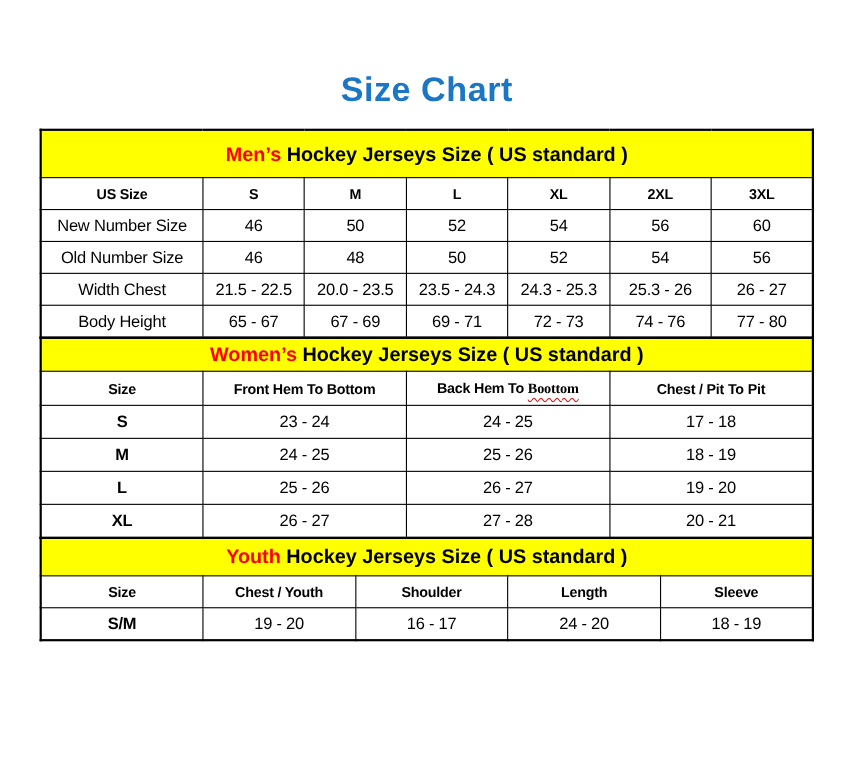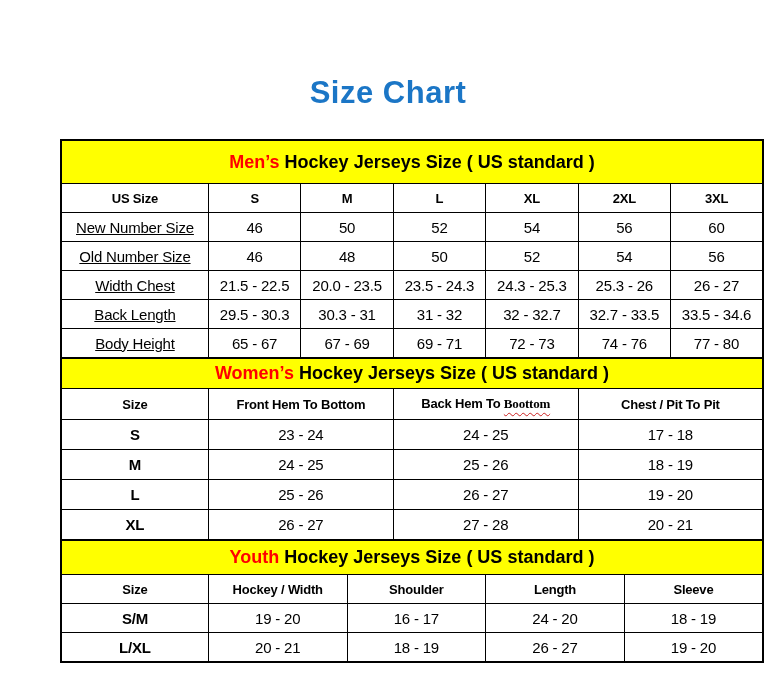--- a/index.html
+++ b/index.html
@@ -13,37 +13,36 @@
   html,body{margin:0;padding:0;background:#ffffff;}
   .page{
     position:relative;
     width:776px;height:692px;
     background:#ffffff;
     font-family:"Liberation Sans",sans-serif;
     color:var(--ink);
     overflow:hidden;
   }
   .title{
-    margin:12px;
+    margin:1px;
     padding-top:64px;
     padding-bottom:17px;
     text-align:center;
     font-size:31px;
     line-height:1.1;
     font-weight:bold;
     color:var(--title-blue);
     letter-spacing:0.5px;
   }
   .tables{width:704px;margin:0 auto;}
   table.size-table{
     width:704px;
     border-collapse:collapse;
     table-layout:fixed;
     border:2px solid var(--line);
-    margin-left:24px;
   }
   table.size-table + table.size-table{margin-top:-2px;}
   .size-table th,.size-table td{
     border:1.5px solid var(--line);
     text-align:center;
     vertical-align:middle;
     font-size:15px;
     letter-spacing:-0.2px;
     padding:2px 3px;
     height:24px;
@@ -58,21 +57,21 @@
     letter-spacing:0;
     height:34px;
   }
   .t-mens .caption-row td{height:38px;}
   .t-youth .caption-row td{height:29px;text-align:center;}
   .caption-row .hl{color:var(--accent-red);}
   .size-table th{font-weight:bold;font-size:13px;}
   .t-womens th{height:26px;}
   .t-womens td{height:25px;}
   .row-label{font-weight:bold;}
-  .t-mens .row-label{font-weight:normal;text-decoration:underline;}
+  .t-mens .row-label{font-weight:normal;}
   .wavy{
     text-decoration-line:underline;
     text-decoration-style:wavy;
     text-decoration-color:var(--squiggle);
     text-decoration-thickness:1px;
     text-underline-offset:4px;
     font-family:Liberation Serif, serif;
   }
 </style>
 </head>
@@ -125,29 +124,20 @@
             <td>56</td>
           </tr>
           <tr class="data-row">
             <td class="row-label">Width Chest</td>
             <td>21.5 - 22.5</td>
             <td>20.0 - 23.5</td>
             <td>23.5 - 24.3</td>
             <td>24.3 - 25.3</td>
             <td>25.3 - 26</td>
             <td>26 - 27</td>
-          </tr>
-          <tr class="data-row">
-            <td class="row-label">Back Length</td>
-            <td>29.5 - 30.3</td>
-            <td>30.3 - 31</td>
-            <td>31 - 32</td>
-            <td>32 - 32.7</td>
-            <td>32.7 - 33.5</td>
-            <td>33.5 - 34.6</td>
           </tr>
           <tr class="data-row">
             <td class="row-label">Body Height</td>
             <td>65 - 67</td>
             <td>67 - 69</td>
             <td>69 - 71</td>
             <td>72 - 73</td>
             <td>74 - 76</td>
             <td>77 - 80</td>
           </tr>
@@ -205,36 +195,29 @@
           <col style="width:19.75%">
           <col style="width:19.75%">
           <col style="width:19.75%">
       </colgroup>
       <tbody>
           <tr class="caption-row">
             <td colspan="5"><span class="hl">Youth</span><span> Hockey Jerseys Size ( US standard )</span></td>
           </tr>
           <tr class="header-row">
             <th>Size</th>
-            <th>Hockey / Width</th>
+            <th>Chest / Youth</th>
             <th>Shoulder</th>
             <th>Length</th>
             <th>Sleeve</th>
           </tr>
           <tr class="data-row">
             <td class="row-label">S/M</td>
             <td>19 - 20</td>
             <td>16 - 17</td>
             <td>24 - 20</td>
             <td>18 - 19</td>
           </tr>
-          <tr class="data-row">
-            <td class="row-label">L/XL</td>
-            <td>20 - 21</td>
-            <td>18 - 19</td>
-            <td>26 - 27</td>
-            <td>19 - 20</td>
-          </tr>
         </tbody>
     </table>
 
   </div>
 </div>
 
 </body></html>

